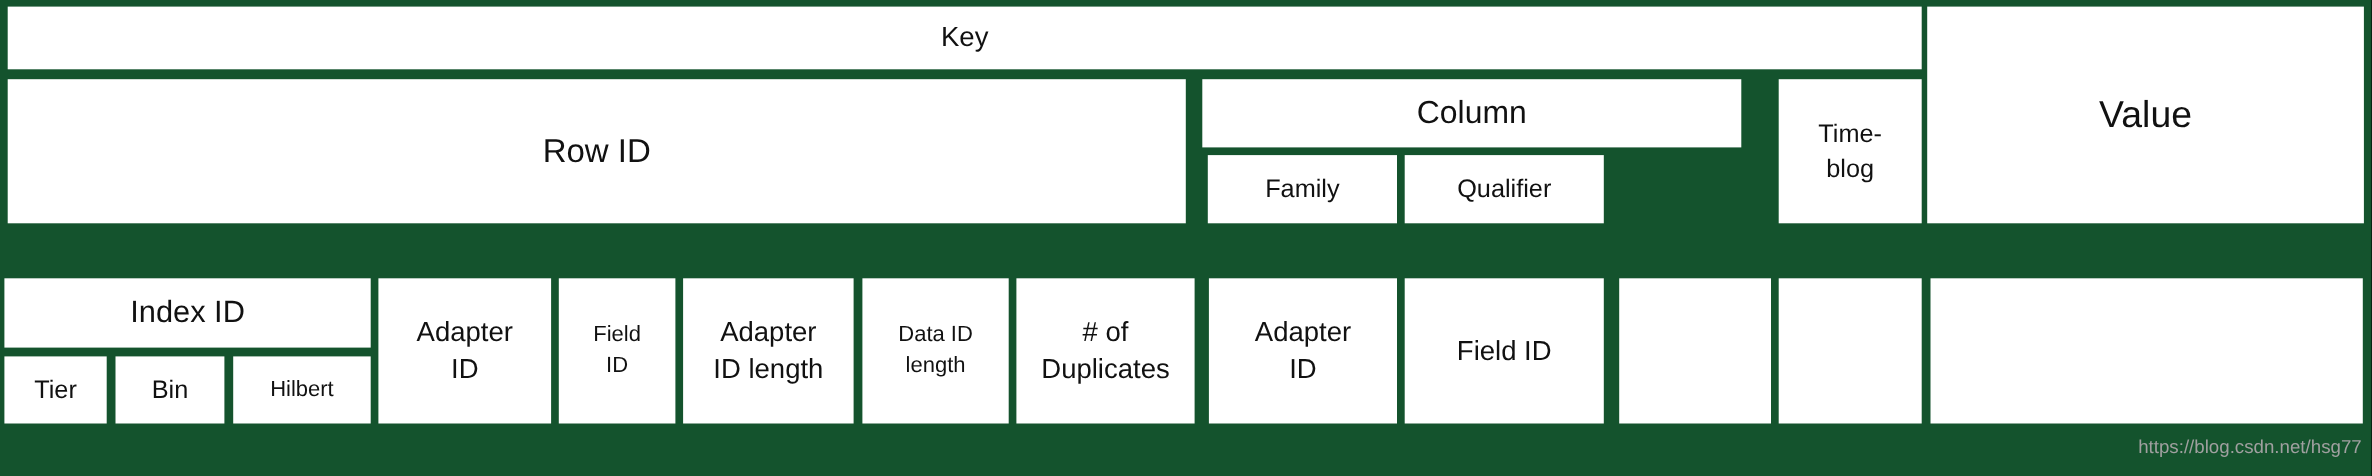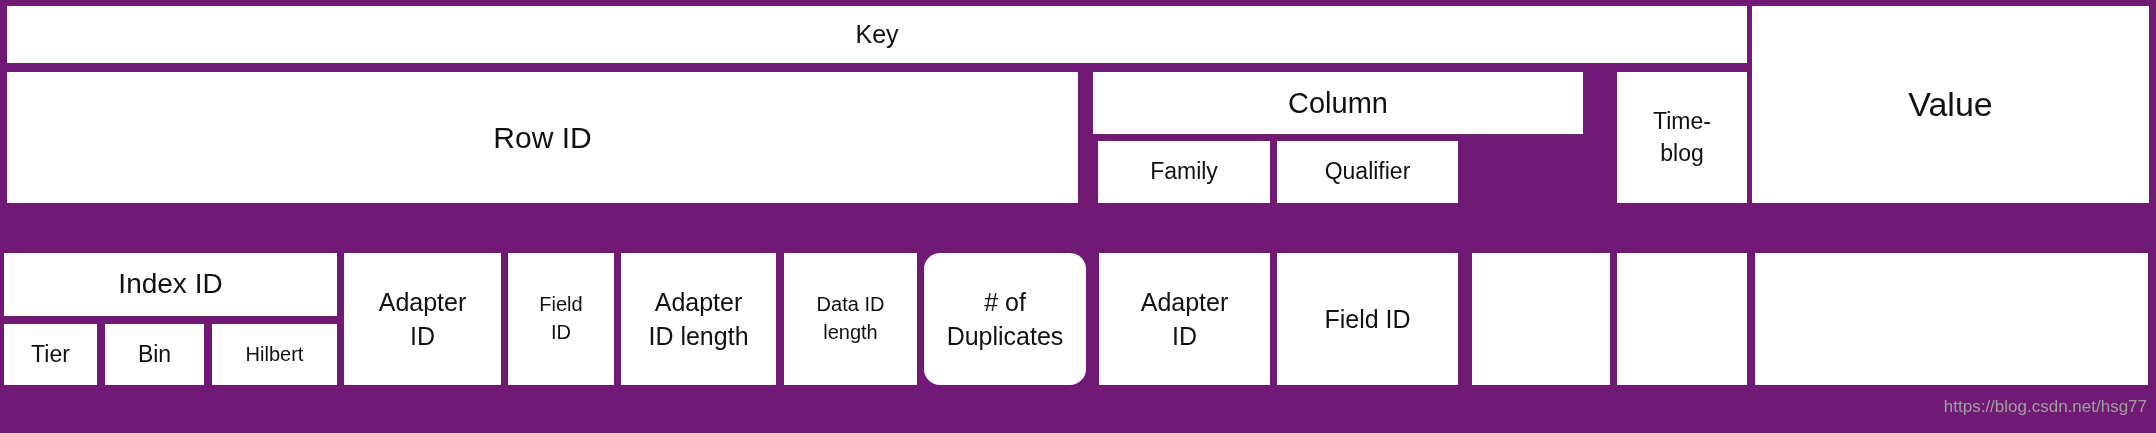--- a/index.html
+++ b/index.html
@@ -1,20 +1,20 @@
 <!DOCTYPE html>
 <html><head>
 <meta charset="utf-8">
 <style>
   html, body { margin: 0; padding: 0; background: #000; }
   #canvas {
     position: relative;
     width: 2156px;
     height: 433px;
-    background: #701a75;
+    background: #14532d;
     font-family: "Liberation Sans", "DejaVu Sans", sans-serif;
     overflow: hidden;
   }
   .box {
     position: absolute;
     background: #fff;
     color: #111;
     display: flex;
     align-items: center;
     justify-content: center;
@@ -33,21 +33,21 @@
   .cell-value      { left: 1752px; top: 6px;   width: 397px;  height: 197px; font-size: 34px; }
   
   .cell-indexid    { left: 4px;    top: 253px; width: 333px;  height: 63px;  font-size: 28px; }
   .cell-tier       { left: 4px;    top: 324px; width: 93px;   height: 61px;  font-size: 23px; }
   .cell-bin        { left: 105px;  top: 324px; width: 99px;   height: 61px;  font-size: 23px; }
   .cell-hilbert    { left: 212px;  top: 324px; width: 125px;  height: 61px;  font-size: 20px; }
   .cell-adapterid  { left: 344px;  top: 253px; width: 157px;  height: 132px; font-size: 25px; }
   .cell-dataid     { left: 508px;  top: 253px; width: 106px;  height: 132px; font-size: 20px; }
   .cell-adplen     { left: 621px;  top: 253px; width: 155px;  height: 132px; font-size: 25px; }
   .cell-datalen    { left: 784px;  top: 253px; width: 133px;  height: 132px; font-size: 20px; }
-  .cell-numdup     { left: 924px;  top: 253px; width: 162px;  height: 132px; font-size: 25px; border-radius: 16px; }
+  .cell-numdup     { left: 924px;  top: 253px; width: 162px;  height: 132px; font-size: 25px; }
   .cell-adapterid2 { left: 1099px; top: 253px; width: 171px;  height: 132px; font-size: 25px; }
   .cell-fieldid    { left: 1277px; top: 253px; width: 181px;  height: 132px; font-size: 25px; }
   .cell-empty1     { left: 1472px; top: 253px; width: 138px;  height: 132px; }
   .cell-empty2     { left: 1617px; top: 253px; width: 130px;  height: 132px; }
   .cell-emptywide  { left: 1755px; top: 253px; width: 393px;  height: 132px; }
   
   .watermark {
     position: absolute;
     right: 9px;
     top: 397px;

